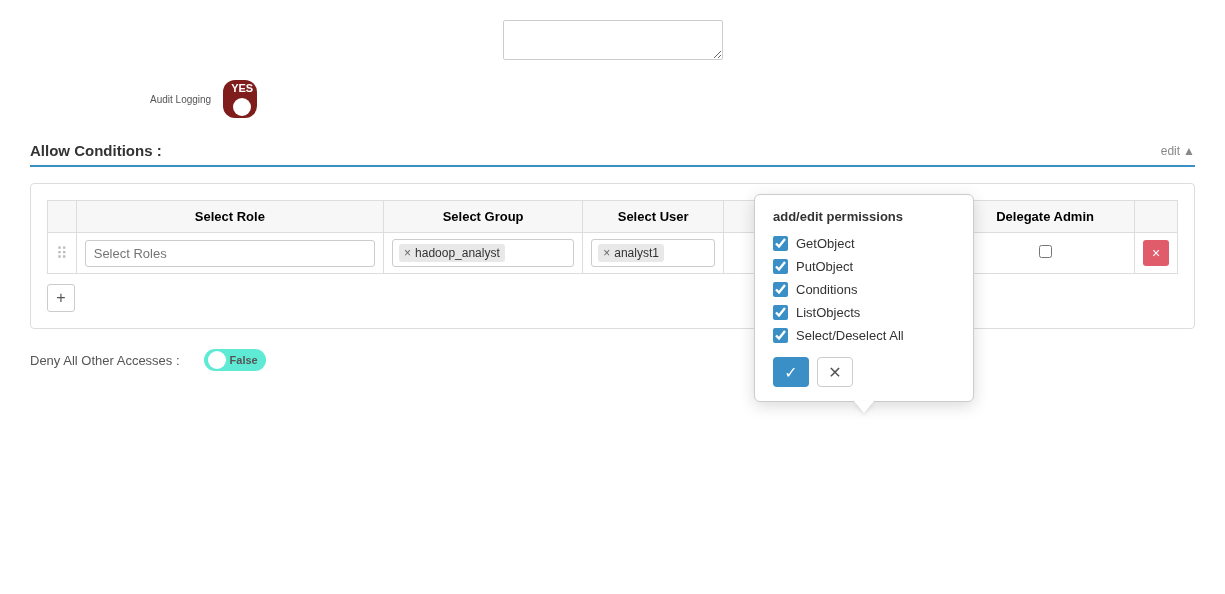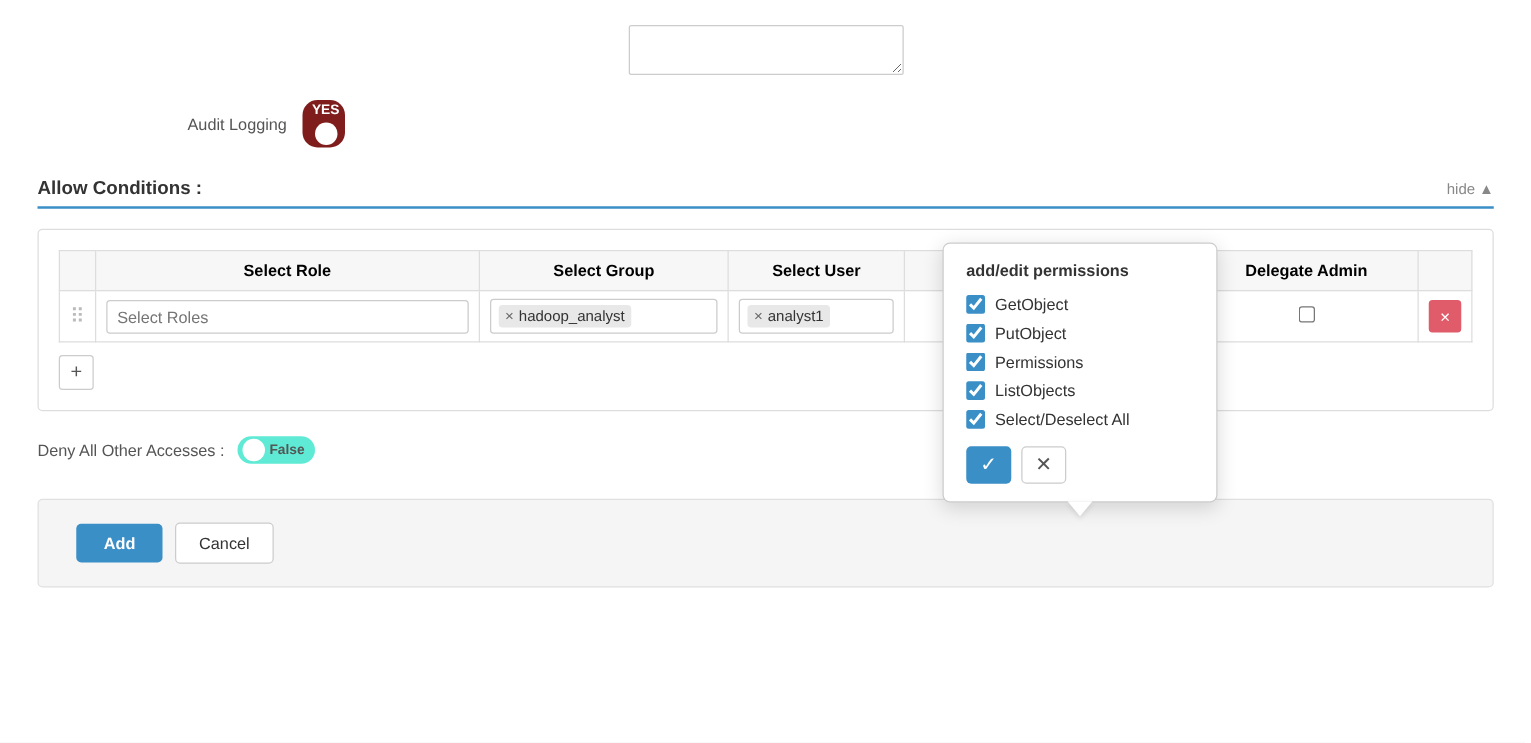--- a/index.html
+++ b/index.html
@@ -28,21 +28,21 @@
       border-radius: 2px;
     }
     .audit-logging-row {
       display: flex;
       align-items: center;
       gap: 12px;
       margin-left: 120px;
       margin-bottom: 24px;
     }
     .audit-label {
-      font-size: 13px;
+      font-size: 10px;
       color: #555;
     }
     .toggle-yes {
       display: inline-flex;
       align-items: center;
       background: #7f1d1d;
       border-radius: 12px;
       padding: 2px 4px 2px 8px;
       gap: 4px;
       cursor: pointer;
@@ -193,21 +193,21 @@
       display: flex;
       align-items: center;
       justify-content: center;
       font-size: 16px;
       color: #555;
       margin-top: 10px;
     }
     .deny-row {
       display: flex;
       align-items: center;
-      gap: 10px;
+      gap: 24px;
       margin-bottom: 28px;
     }
     .deny-label {
       font-size: 13px;
       color: #555;
     }
     .toggle-false {
       display: inline-flex;
       align-items: center;
       background: #5eead4;
@@ -350,21 +350,21 @@
     <span class="audit-label">Audit Logging</span>
     <div class="toggle-yes">
       <span class="toggle-text">YES</span>
       <div class="toggle-knob"></div>
     </div>
   </div>
 
   <div class="allow-conditions-header">
     <span class="allow-conditions-title">Allow Conditions :</span>
     <span class="hide-link">
-      <span>hide</span>
+      <span>edit</span>
       <span>▲</span>
     </span>
   </div>
 
   <div class="table-container" style="position:relative;">
     <table class="permissions-table">
       <thead>
         <tr>
           <th style="width:28px;"></th>
           <th>Select Role</th>
@@ -425,21 +425,21 @@
       <div class="checkbox-row">
         <input type="checkbox" checked="" style="">
         <label class="checkbox-label">GetObject</label>
       </div>
       <div class="checkbox-row">
         <input type="checkbox" checked="" style="">
         <label class="checkbox-label">PutObject</label>
       </div>
       <div class="checkbox-row">
         <input type="checkbox" checked="" style="">
-        <label class="checkbox-label">Permissions</label>
+        <label class="checkbox-label">Conditions</label>
       </div>
       <div class="checkbox-row">
         <input type="checkbox" checked="" style="">
         <label class="checkbox-label">ListObjects</label>
       </div>
       <div class="checkbox-row">
         <input type="checkbox" checked="" style="">
         <label class="checkbox-label">Select/Deselect All</label>
       </div>
 
@@ -457,17 +457,13 @@
   </div>
 
   <div class="deny-row">
     <span class="deny-label">Deny All Other Accesses :</span>
     <div class="toggle-false">
       <div class="toggle-knob"></div>
       <span class="toggle-text">False</span>
     </div>
   </div>
 
-  <div class="footer-row">
-    <button class="btn-add">Add</button>
-    <button class="btn-cancel">Cancel</button>
-  </div>
 </div>
 
 </body></html>

